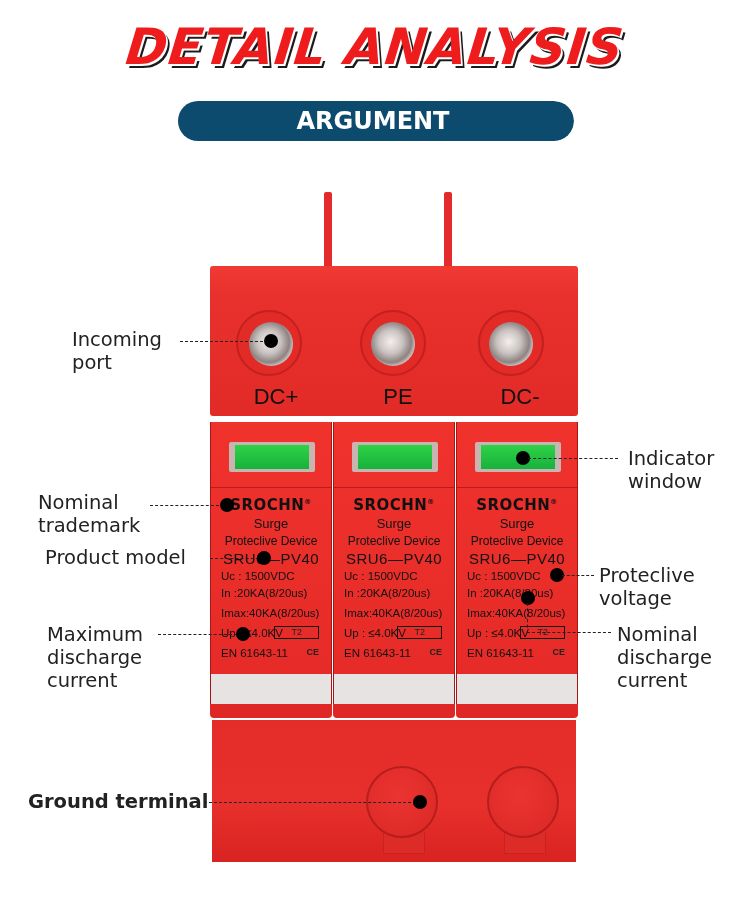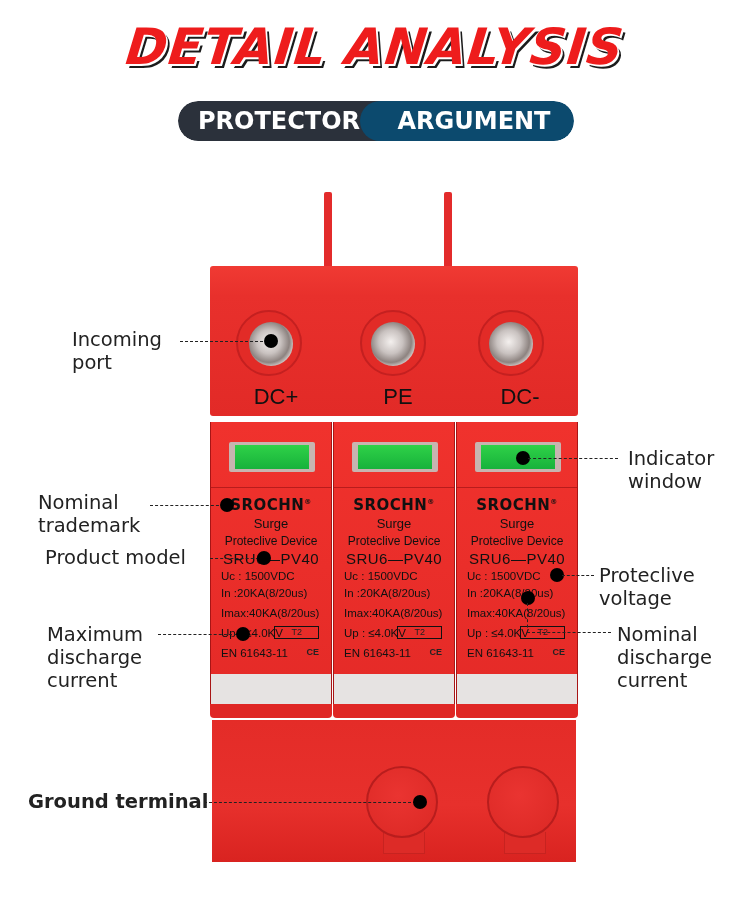--- a/index.html
+++ b/index.html
@@ -92,21 +92,20 @@
   .callout { position: absolute; font-family: "DejaVu Sans", sans-serif; font-size: 19.5px; line-height: 23px; color: #222; white-space: nowrap; }
   .leader { position: absolute; height: 0; border-top: 1.5px dashed #222; }
   .vleader { position: absolute; width: 0; border-left: 1.5px dashed #222; }
   .dot { position: absolute; width: 14px; height: 14px; border-radius: 50%; background: #000; }
 </style>
 </head>
 <body>
 
 <div class="title">DETAIL ANALYSIS</div>
 <div class="pill">
-  <div class="pill-left">PROTECTOR</div>
   <div class="pill-right">ARGUMENT</div>
 </div>
 
 <div class="device">
 
   <div class="tab" style="left:116px;top:0;height:92px;"></div>
   <div class="tab-base" style="left:113px;top:88px;"></div>
   <div class="tab" style="left:236px;top:0;height:92px;"></div>
   <div class="tab-base" style="left:233px;top:88px;"></div>
 

